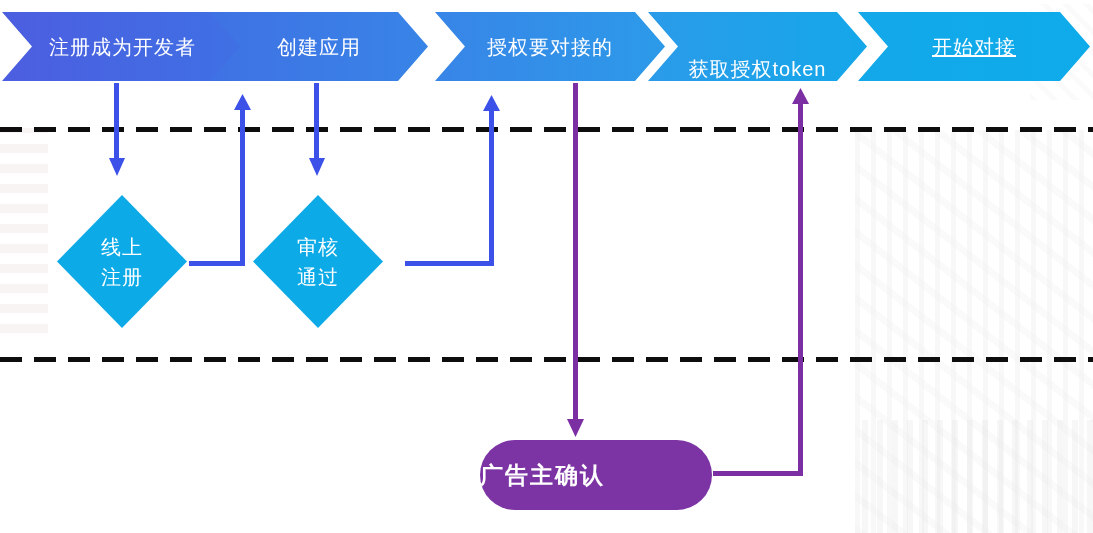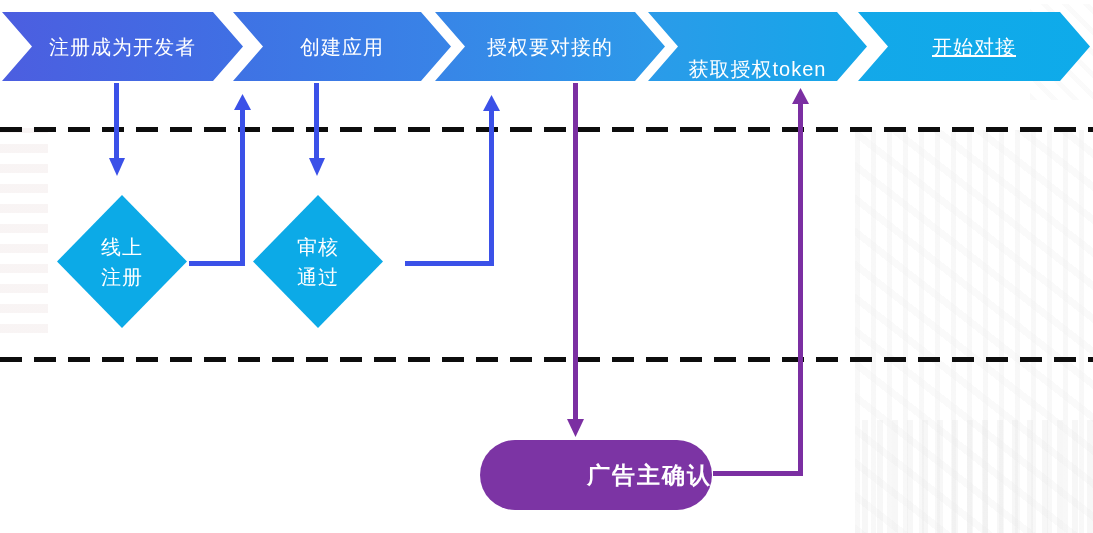--- a/index.html
+++ b/index.html
@@ -48,21 +48,21 @@
     display: flex;
     align-items: center;
     justify-content: center;
     color: #ffffff;
     font-size: 20px;
     letter-spacing: 1px;
     text-align: center;
     line-height: 24px;
   }
   .chev1 { left: 2px;   width: 241px; background: linear-gradient(90deg, #4C5EE0, #3F70E4); text-align: right; }
-  .chev2 { left: 233px; width: 218px; background: linear-gradient(90deg, #3F72E4, #3884E7); }
+  .chev2 { left: 210px; width: 218px; background: linear-gradient(90deg, #3F72E4, #3884E7); }
   .chev3 { left: 435px; width: 230px; background: linear-gradient(90deg, #3885E7, #2C9AE9); }
   .chev4 { left: 648px; width: 219px; background: linear-gradient(90deg, #2B9BE9, #14A7E9); align-items: flex-end; }
   .chev5 { left: 858px; width: 232px; background: linear-gradient(90deg, #13A8E9, #0EABEA); text-decoration: underline; }
   .chevron .two-line span { display: block; }
 
   
   .divider {
     position: absolute;
     left: 0; width: 1093px; height: 5px;
     background: repeating-linear-gradient(90deg, #0d0d0d 0 22px, transparent 22px 34px);
@@ -83,21 +83,21 @@
   }
   .diamond1 { left: 57px; }
   .diamond2 { left: 253px; }
 
   
   .pill {
     position: absolute;
     left: 480px; top: 440px; width: 232px; height: 70px;
     background: #7C34A4;
     border-radius: 35px;
-    display: flex; align-items: center; justify-content: flex-end;
+    display: flex; align-items: center; justify-content: flex-start;
     color: #ffffff; font-size: 23px; font-weight: 600; letter-spacing: 2px;
   }
 
   
   .seg { position: absolute; }
   .blue   { background: #3B51E8; }
   .purple { background: #7B2FA2; }
   .head { position: absolute; }
   .head-down { clip-path: polygon(0 0, 100% 0, 50% 100%); }
   .head-up   { clip-path: polygon(50% 0, 100% 100%, 0 100%); }

